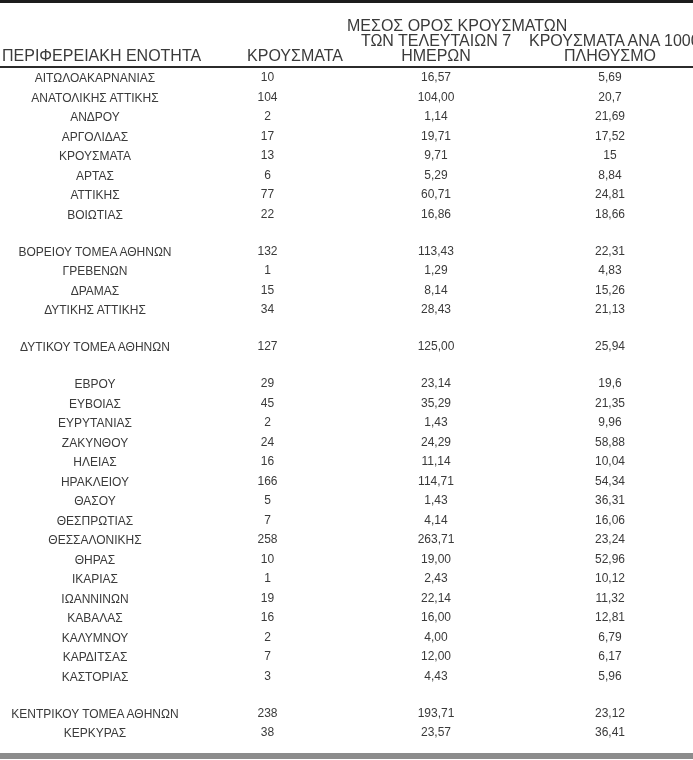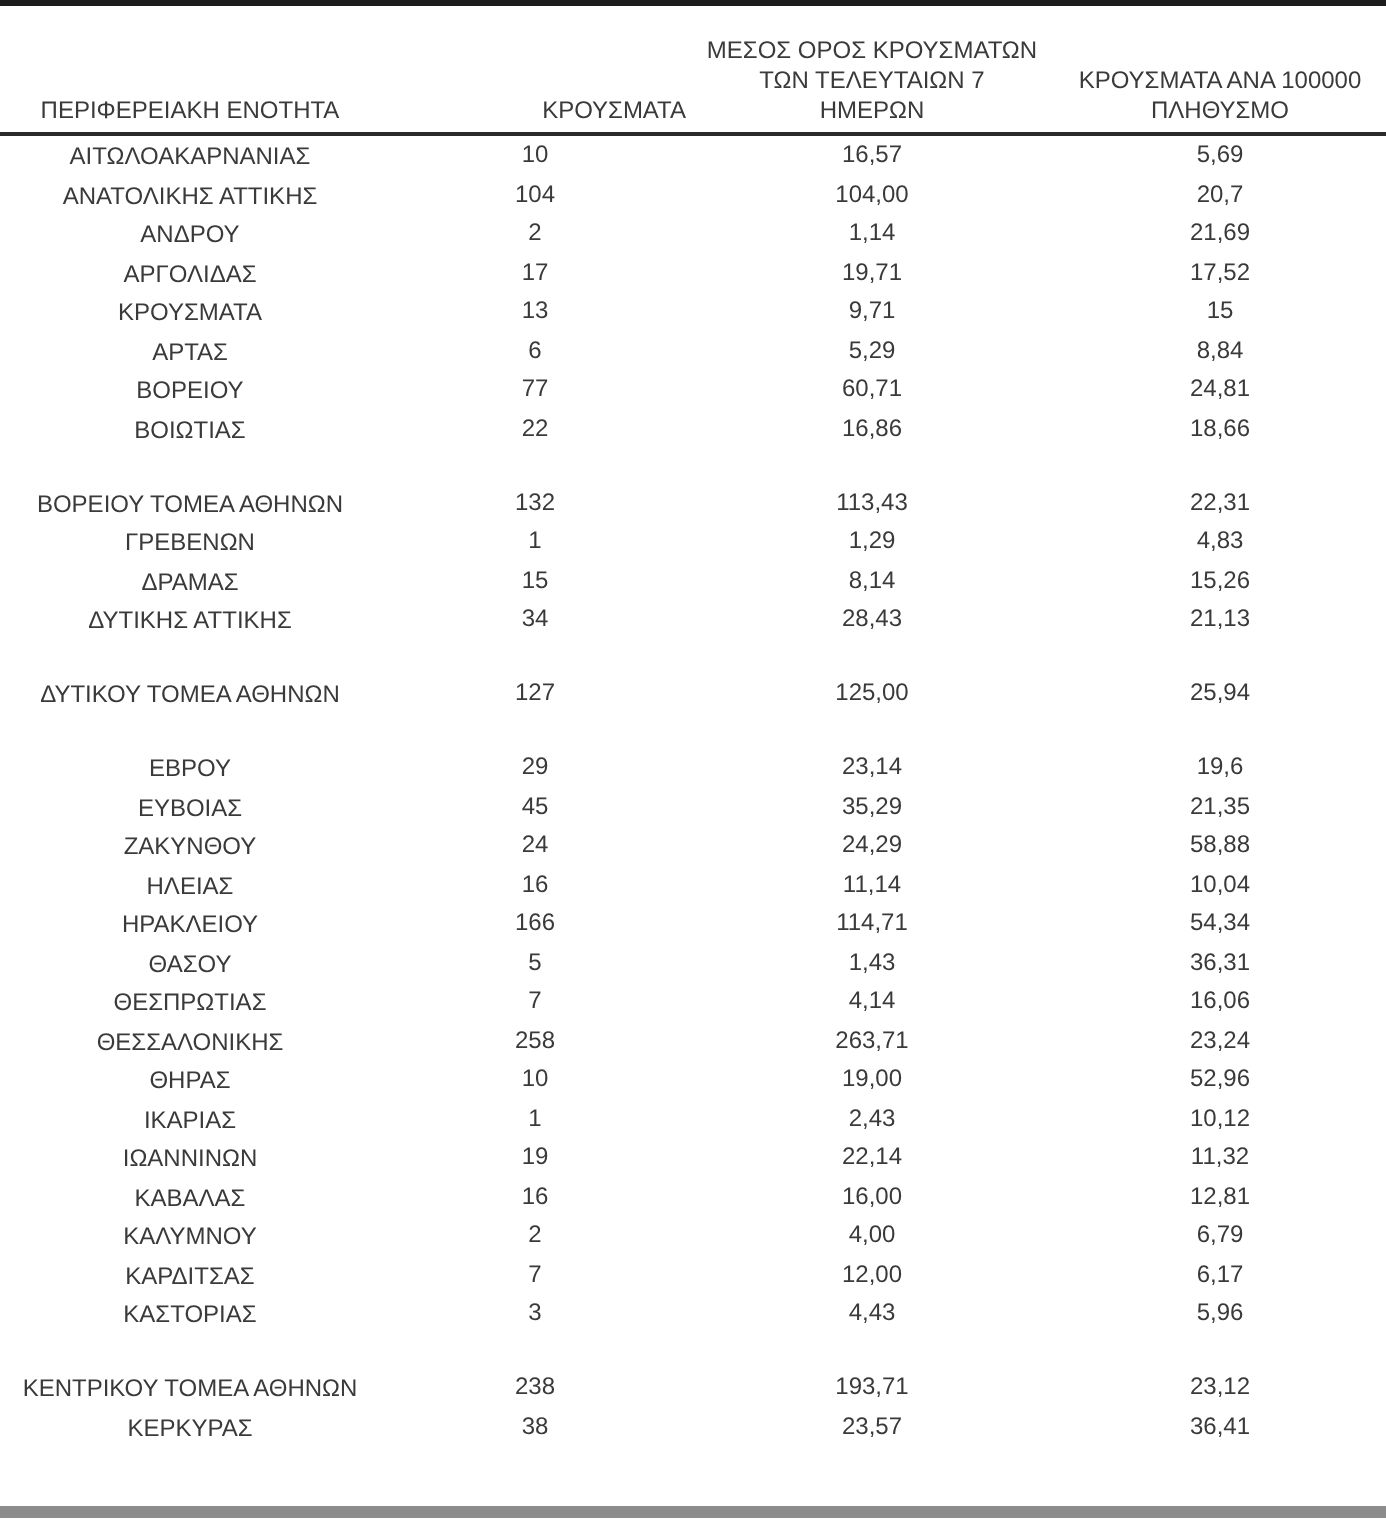--- a/index.html
+++ b/index.html
@@ -34,21 +34,21 @@
   }
   table.cases col.c1 { width: 190px; }
   table.cases col.c2 { width: 155px; }
   table.cases col.c3 { width: 182px; }
   table.cases col.c4 { width: 166px; }
   table.cases thead th {
     height: 64px;
     vertical-align: bottom;
     text-align: center;
     font-weight: normal;
-    font-size: 12px;
+    font-size: 16px;
     padding: 0 2px 3px 2px;
     border-bottom: 2px solid #2b2b2b;
   }
   .hline { line-height: 15px; white-space: nowrap; }
   table.cases tbody td {
     height: 17.5px;
     line-height: 17.5px;
     text-align: center;
     font-size: 12px;
     padding: 0;
@@ -126,21 +126,21 @@
   </tr>
 
   <tr>
     <td>ΑΡΤΑΣ</td>
     <td>6</td>
     <td>5,29</td>
     <td>8,84</td>
   </tr>
 
   <tr>
-    <td>ΒΟΡΕΙΟΥ</td>
+    <td>ΑΤΤΙΚΗΣ</td>
     <td>77</td>
     <td>60,71</td>
     <td>24,81</td>
   </tr>
 
   <tr>
     <td>ΒΟΙΩΤΙΑΣ</td>
     <td>22</td>
     <td>16,86</td>
     <td>18,66</td>
@@ -200,20 +200,26 @@
     <td>19,6</td>
   </tr>
 
   <tr>
     <td>ΕΥΒΟΙΑΣ</td>
     <td>45</td>
     <td>35,29</td>
     <td>21,35</td>
   </tr>
 
+  <tr>
+    <td>ΕΥΡΥΤΑΝΙΑΣ</td>
+    <td>2</td>
+    <td>1,43</td>
+    <td>9,96</td>
+  </tr>
 
   <tr>
     <td>ΖΑΚΥΝΘΟΥ</td>
     <td>24</td>
     <td>24,29</td>
     <td>58,88</td>
   </tr>
 
   <tr>
     <td>ΗΛΕΙΑΣ</td>

